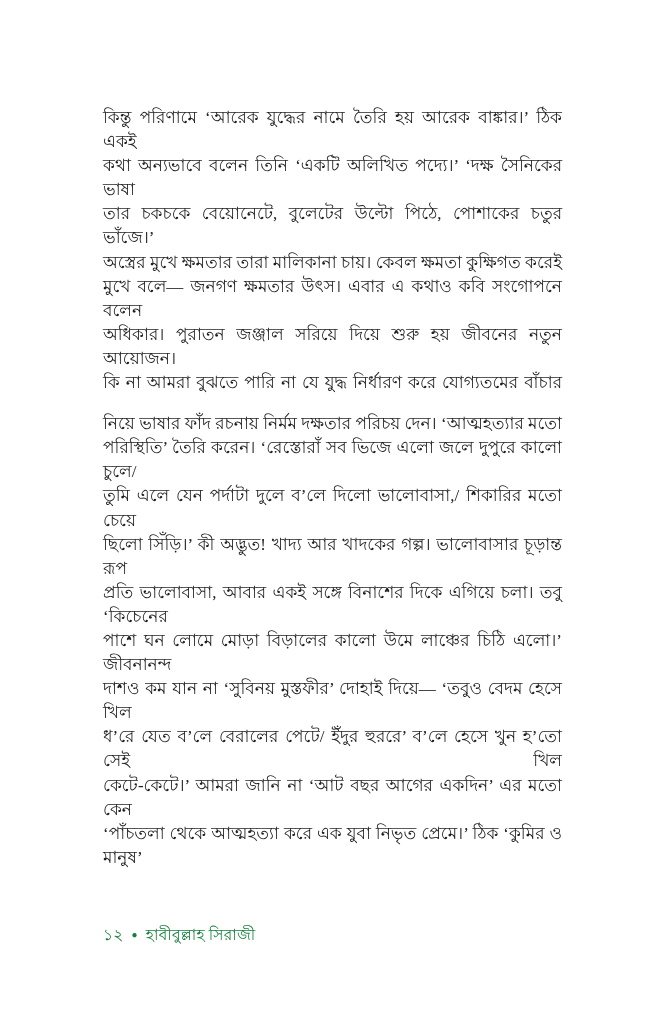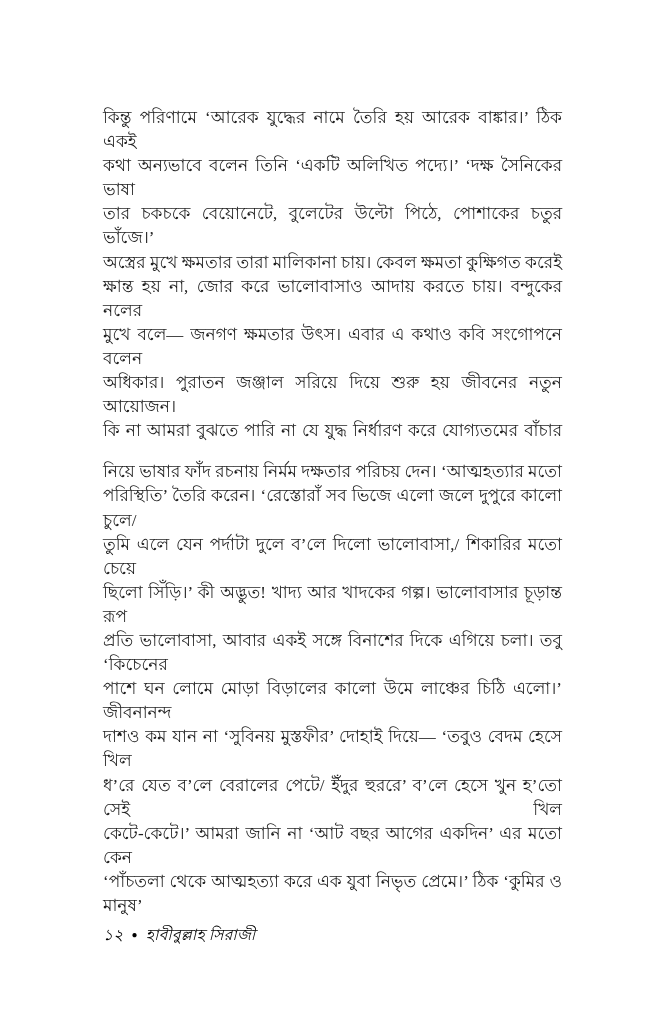--- a/index.html
+++ b/index.html
@@ -36,45 +36,43 @@
     white-space: normal;
   }
   .line.last {
     text-align-last: left;
   }
   .footer {
     position: absolute;
     left: 103px;
     top: 924px;
     width: 459px;
-    color: #000000;
+    color: #15803d;
     font-size: 15.5px;
     line-height: 22px;
     letter-spacing: 0.2px;
-    font-style: italic;
   }
   .footer .bullet {
     display: inline-block;
     font-size: 10px;
     margin: 0 8px;
     vertical-align: 2px;
   }
 </style>
 </head>
 <body>
 
 <div class="page">
 
   <div class="text-block" id="text-block">
       <div class="paragraph">
         <div class="line">কিন্তু পরিণামে ‘আরেক যুদ্ধের নামে তৈরি হয় আরেক বাঙ্কার।’ ঠিক একই</div>
         <div class="line">কথা অন্যভাবে বলেন তিনি ‘একটি অলিখিত পদ্যে।’ ‘দক্ষ সৈনিকের ভাষা</div>
         <div class="line">তার চকচকে বেয়োনেটে, বুলেটের উল্টো পিঠে, পোশাকের চতুর ভাঁজে।’</div>
         <div class="line">অস্ত্রের মুখে ক্ষমতার তারা মালিকানা চায়। কেবল ক্ষমতা কুক্ষিগত করেই</div>
-        <div class="line">ক্ষান্ত হয় না, জোর করে ভালোবাসাও আদায় করতে চায়। বন্দুকের নলের</div>
         <div class="line">মুখে বলে— জনগণ ক্ষমতার উৎস। এবার এ কথাও কবি সংগোপনে বলেন</div>
         <div class="line last">অধিকার। পুরাতন জঞ্জাল সরিয়ে দিয়ে শুরু হয় জীবনের নতুন আয়োজন।</div>
         <div class="line">কি না আমরা বুঝতে পারি না যে যুদ্ধ নির্ধারণ করে যোগ্যতমের বাঁচার</div>
       </div>
       <div class="paragraph">
         <div class="line">নিয়ে ভাষার ফাঁদ রচনায় নির্মম দক্ষতার পরিচয় দেন। ‘আত্মহত্যার মতো</div>
         <div class="line">পরিস্থিতি’ তৈরি করেন। ‘রেস্তোরাঁ সব ভিজে এলো জলে দুপুরে কালো চুলে/</div>
         <div class="line">তুমি এলে যেন পর্দাটা দুলে ব’লে দিলো ভালোবাসা,/ শিকারির মতো চেয়ে</div>
         <div class="line">ছিলো সিঁড়ি।’ কী অদ্ভুত! খাদ্য আর খাদকের গল্প। ভালোবাসার চূড়ান্ত রূপ</div>
         <div class="line">প্রতি ভালোবাসা, আবার একই সঙ্গে বিনাশের দিকে এগিয়ে চলা। তবু ‘কিচেনের</div>

